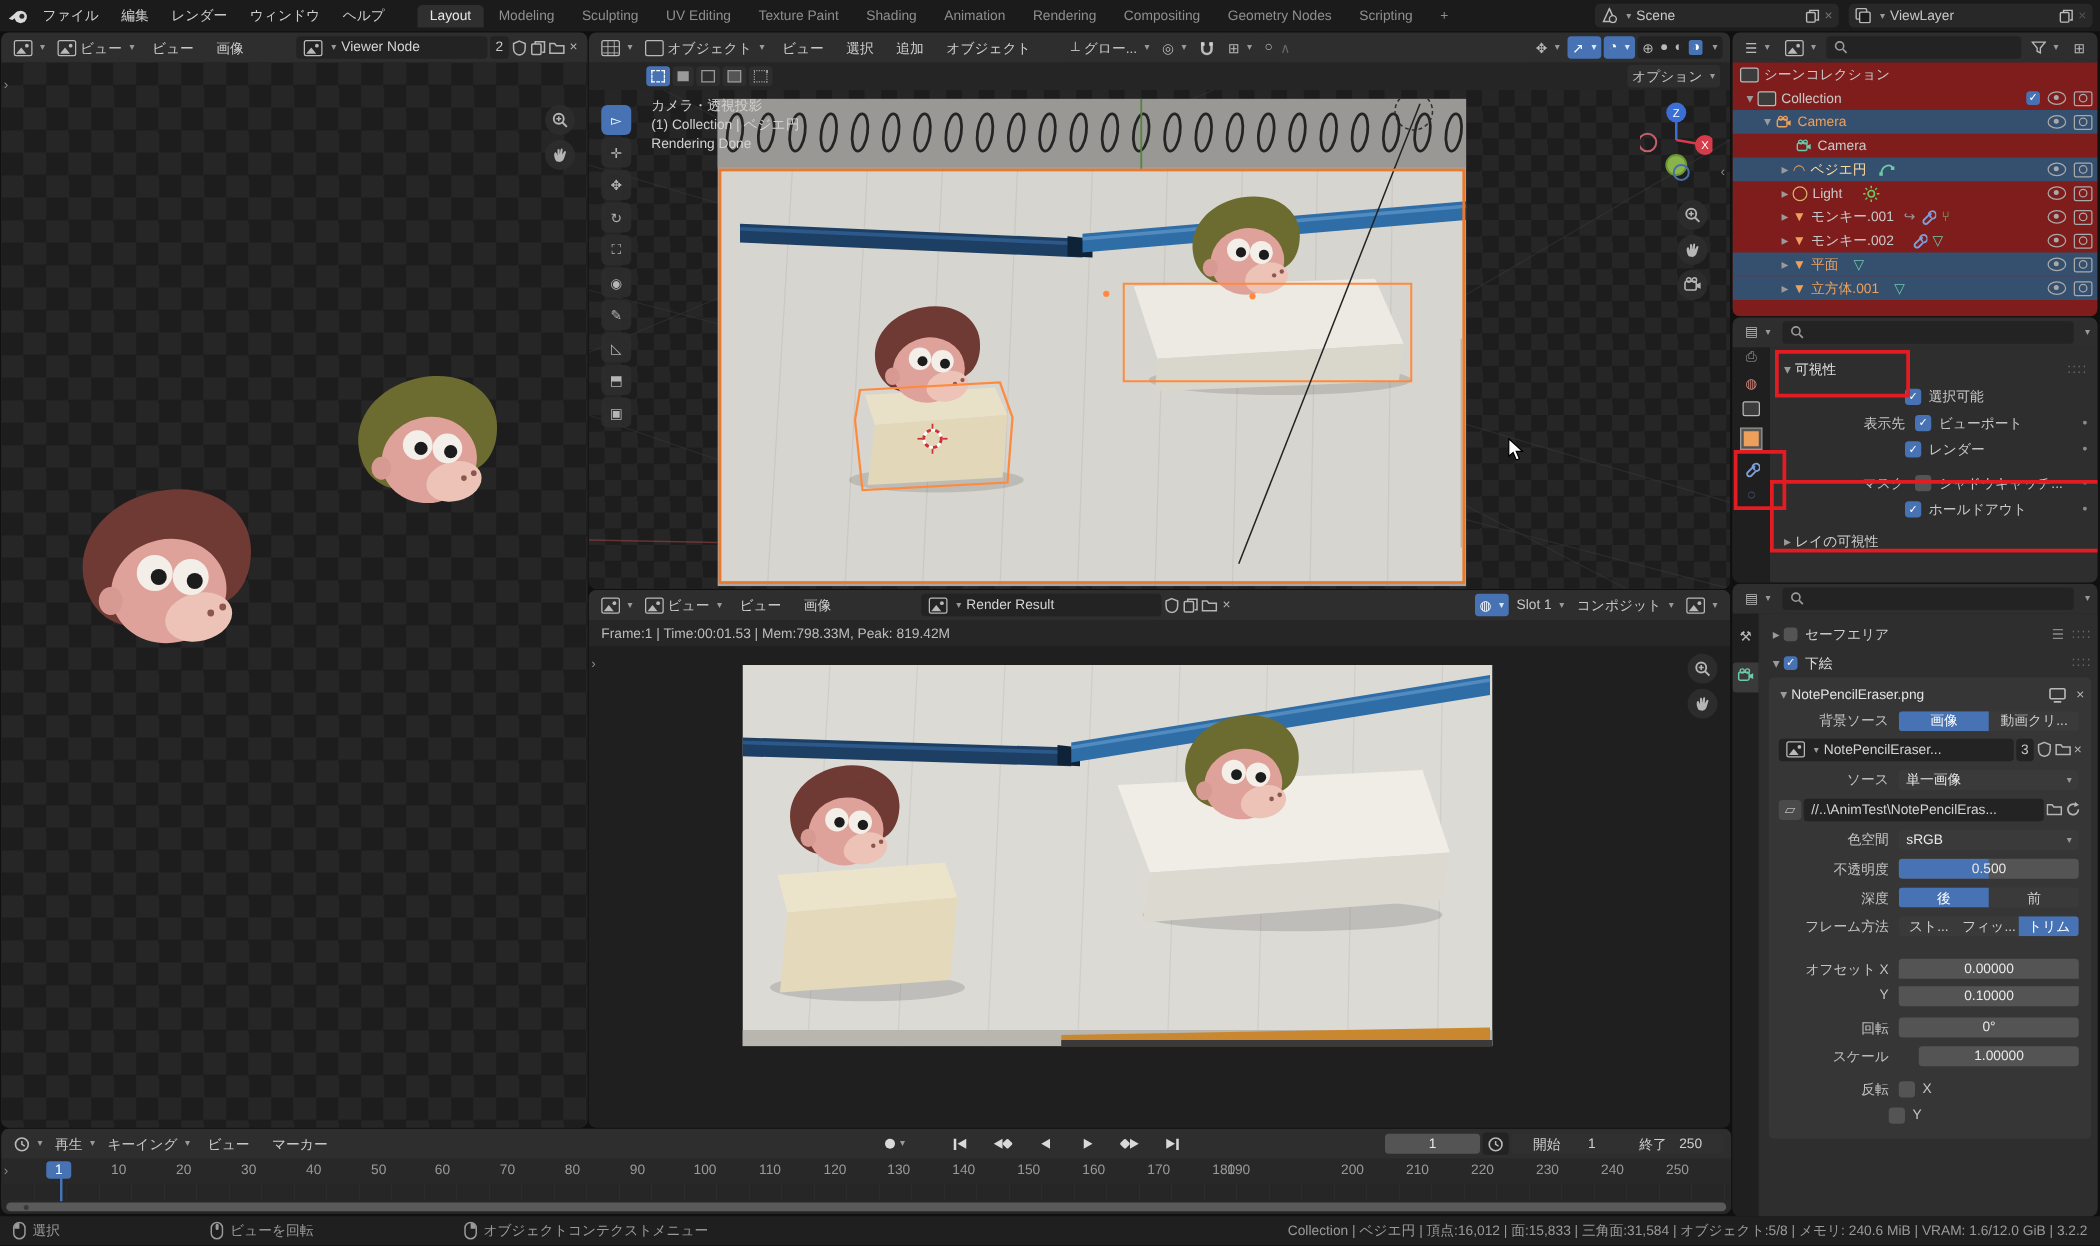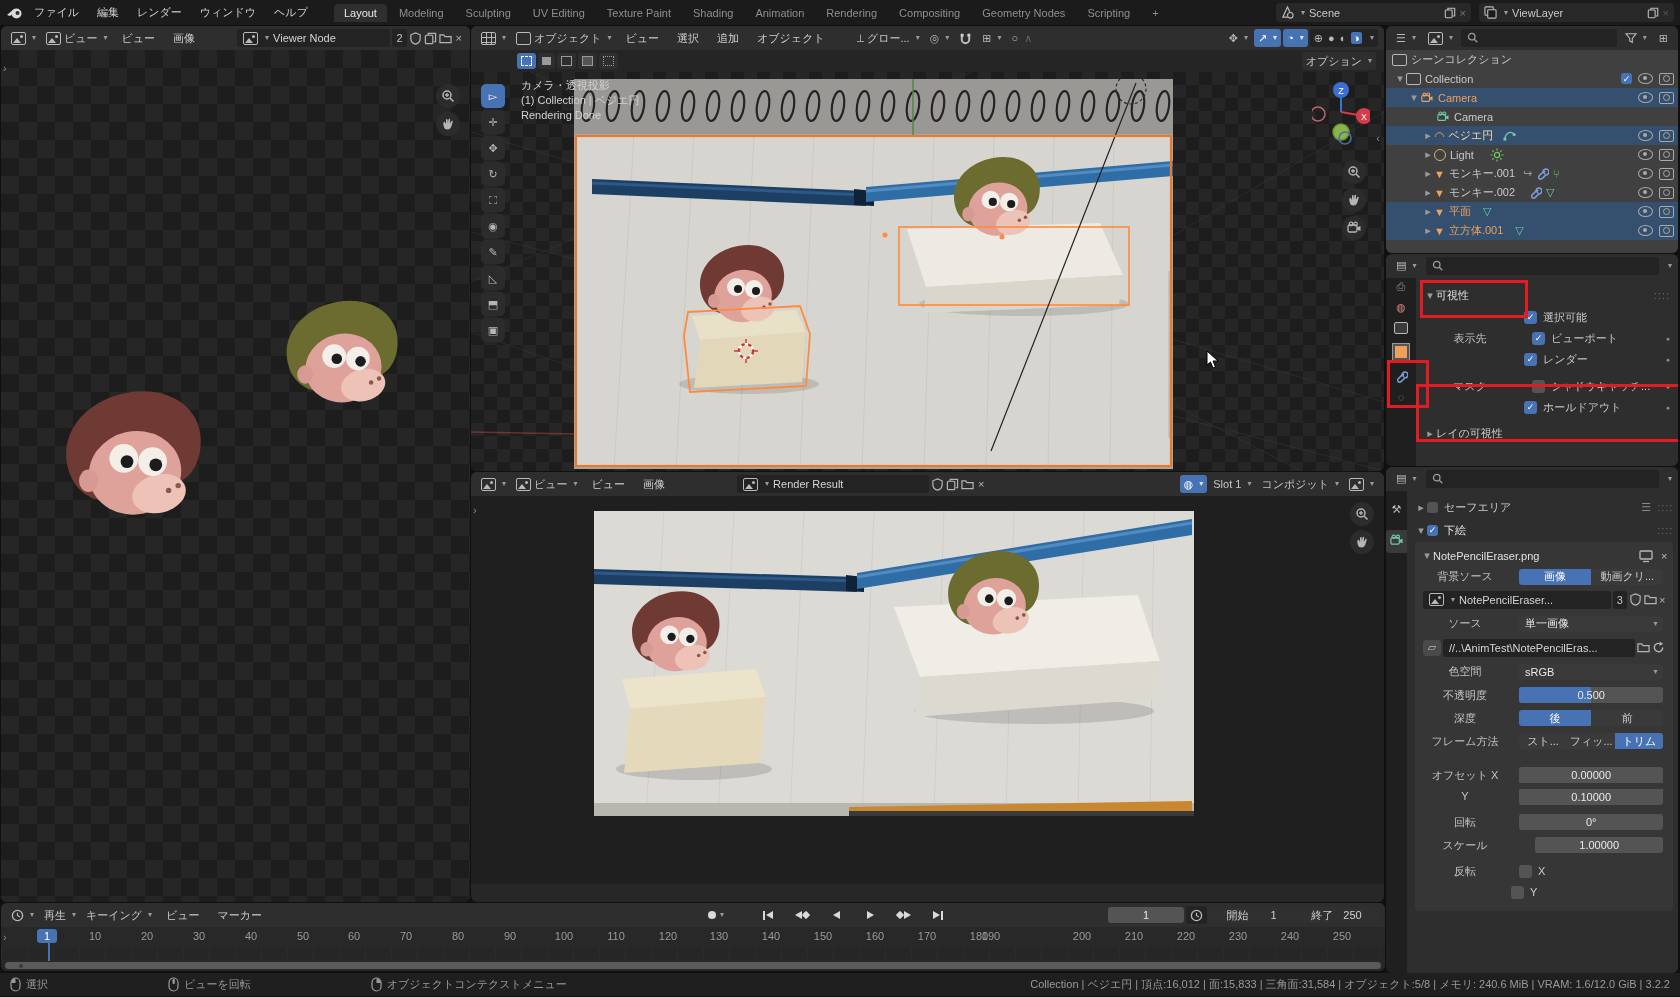--- a/index.html
+++ b/index.html
@@ -31,21 +31,21 @@
   .eye:after{content:"";position:absolute;left:3.5px;top:1.5px;width:4px;height:4px;border-radius:50%;background:#a9a9a9}
   .pcam{width:13px;height:10px;border:1px solid #a9a9a9;border-radius:2px;position:relative;flex:none}
   .pcam:after{content:"";position:absolute;left:3px;top:1.5px;width:5px;height:5px;border:1px solid #a9a9a9;border-radius:50%}
   .cb{width:13px;height:13px;border-radius:3px;background:#545454;display:inline-flex;align-items:center;justify-content:center;color:#fff;font-size:9px;flex:none}
   .cb.on{background:#4772b3}
   .vf{background:#545454;height:16px;border-radius:3px;display:flex;align-items:center;justify-content:center;color:#e9e9e9}
   .seg{background:#3a3a3a;height:16px;border-radius:3px;display:flex;overflow:hidden}
   .seg>span{padding:1px 6px;display:flex;align-items:center;justify-content:center;color:#cfcfcf;flex:1;white-space:nowrap;overflow:hidden}
   .seg>span.on{background:#4772b3;color:#fff}
   .adot{color:#8a8a8a;font-size:7px;margin-left:5px}
-  .plabel{color:#c3c3c3;text-align:center;flex:none}
+  .plabel{color:#c3c3c3;text-align:right;flex:none}
   .disc{color:#9a9a9a;width:12px;text-align:center;flex:none}
   .redbox{position:absolute;border:3px solid #e31c23;pointer-events:none;z-index:9}
   .tri-r{width:0;height:0;border-top:4.5px solid transparent;border-bottom:4.5px solid transparent;border-left:7px solid #d9d9d9}
   .tri-l{width:0;height:0;border-top:4.5px solid transparent;border-bottom:4.5px solid transparent;border-right:7px solid #d9d9d9}
   .pbar{width:2px;height:9px;background:#d9d9d9}
   .pdia{width:6px;height:6px;background:#d9d9d9;transform:rotate(45deg);border-radius:1px}
   .pb{height:18px;min-width:24px;background:#2e2e2e;border-radius:3px;display:flex;align-items:center;justify-content:center;gap:1px;padding:0 4px}
   .floatbtn{width:24px;height:24px;border-radius:50%;background:rgba(45,45,45,.9);display:flex;align-items:center;justify-content:center;color:#b5b5b5}
   .orow{height:19px;display:flex;align-items:center;padding-right:4px}
   .orow .lbl{margin-left:4px;white-space:nowrap}
@@ -531,20 +531,23 @@
               </div>
         <div class="hbtn">
                 <span>コンポジット</span>
                 <span class="dd">▾</span>
               </div>
         <div class="hbtn">
                 <span class="ied img"></span>
                 <span class="dd">▾</span>
               </div>
       </div>
+      <div class="fx" style="height:21px;background:#262626;padding:0 10px;color:#bdbdbd">
+        <span>Frame:1 | Time:00:01.53 | Mem:798.33M, Peak: 819.42M</span>
+      </div>
       <div class="rel" style="height:388px;background:#1f1f1f">
         <span class="ab" style="left:2px;top:8px;color:#8a8a8a">›</span>
         <div class="ab floatbtn" style="right:10px;top:6px">
                 <svg width="14" height="14" viewBox="0 0 14 14">
                   <use href="#zoomp"></use>
                 </svg>
               </div>
         <div class="ab floatbtn" style="right:10px;top:34px">
                 <svg width="14" height="14" viewBox="0 0 14 14">
                   <use href="#hand"></use>
@@ -713,21 +716,21 @@
         <div class="hbtn">
             <svg width="12" height="12" viewBox="0 0 14 14" color="#b9b9b9">
               <use href="#fun"></use>
             </svg>
             <span class="dd">▾</span>
           </div>
         <div class="hbtn">
             <span style="color:#b9b9b9">⊞</span>
           </div>
       </div>
-      <div style="background:#404040;height:203px;overflow:hidden">
+      <div style="background:#7f1d1d;height:203px;overflow:hidden">
         <div class="orow" style="padding-left:6px">
           <span style="width:13px;height:10px;border:1px solid #b9b9b9;border-radius:2px;background:#3c3c3c"></span>
           <span class="lbl">シーンコレクション</span>
         </div>
         <div class="orow" style="padding-left:8px">
           <span class="disc">▾</span>
           <span style="width:13px;height:10px;border:1px solid #b9b9b9;border-radius:2px;background:#3c3c3c"></span>
           <span class="lbl">Collection</span>
           <span style="flex:1"></span>
           <span class="cb on" style="width:11px;height:11px">✓</span>

